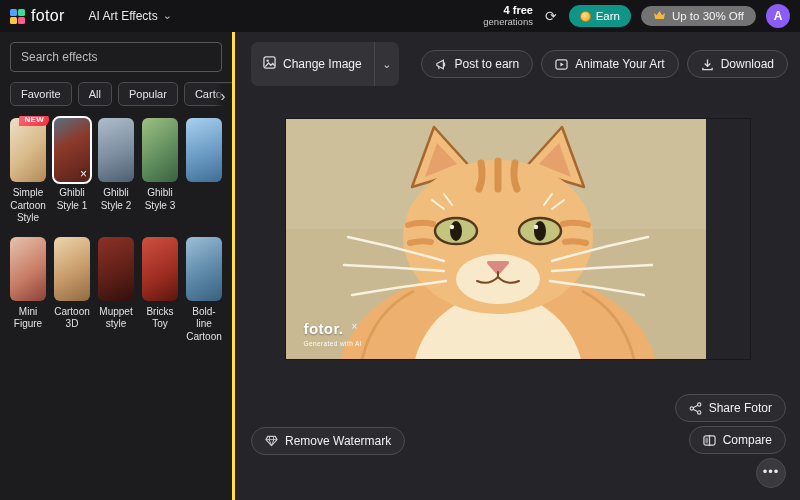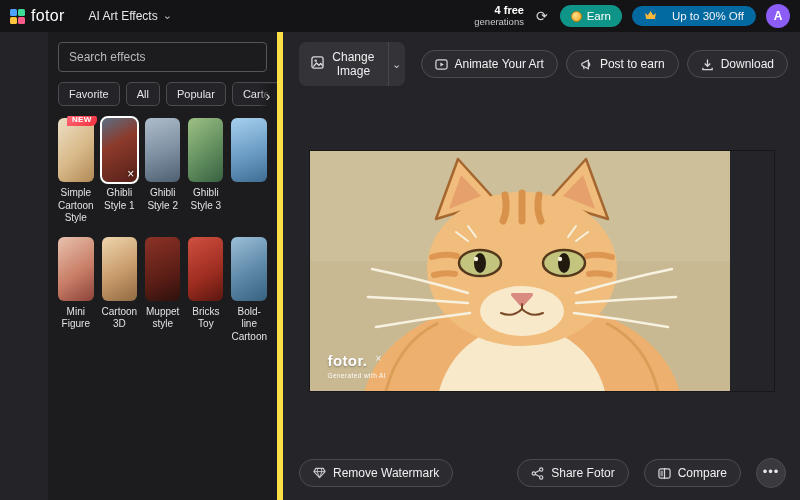--- a/index.html
+++ b/index.html
@@ -16,28 +16,28 @@
   .logo-text { color:#fff; font-size:16px; font-weight:normal; letter-spacing:0.3px; }
   .nav-dd { display:flex; align-items:center; gap:5px; color:#e8e8ea; font-size:12px; margin-left:14px; cursor:pointer; }
   .chev { font-size:11px; color:#bbb; line-height:1; transform:translateY(-1px); }
   .topbar-spacer { flex:1; }
   .gen-count { text-align:right; line-height:1.15; }
   .gen-count .l1 { color:#fff; font-size:11px; font-weight:bold; }
   .gen-count .l2 { color:#c8c8cc; font-size:9.5px; }
   .refresh-btn { background:none; border:none; color:#d8d8dc; font-size:14px; cursor:pointer; padding:0 2px; }
   .earn-btn { display:flex; align-items:center; gap:5px; height:22px; padding:0 11px; border:none; border-radius:12px; background:#0f9488; color:#fff; font-size:11.5px; cursor:pointer; }
   .coin { width:11px; height:11px; border-radius:50%; background:radial-gradient(circle at 35% 35%, #ffe08a, #f0a41f); border:1px solid #c87f10; }
-  .promo-btn { display:flex; align-items:center; gap:15px; height:20px; padding:0 12px; border:none; border-radius:13px; background:#0369a1; color:#f2f2f4; font-size:11.5px; cursor:pointer; }
+  .promo-btn { display:flex; align-items:center; gap:6px; height:20px; padding:0 12px; border:none; border-radius:13px; background:#737373; color:#f2f2f4; font-size:11.5px; cursor:pointer; }
   .avatar { width:24px; height:24px; border-radius:50%; background:#8b5cf6; color:#fff; font-size:12px; font-weight:bold; display:flex; align-items:center; justify-content:center; cursor:pointer; }
 
   
   .body { flex:1; display:flex; min-height:0; }
 
   
-  .sidebar { width:235px; flex:none; background:#1c1c1f; display:flex; flex-direction:column; overflow:hidden; border-right:6px solid #fde047;margin-left:48px; }
+  .sidebar { width:235px; flex:none; background:#1c1c1f; display:flex; flex-direction:column; overflow:hidden; border-right:3px solid #fde047; }
   .search-wrap { margin:10px 10px 8px 10px; }
   .search-input { width:100%; height:30px; background:transparent; border:1px solid #55555a; border-radius:4px; color:#eee; font-size:12px; padding:0 10px; outline:none; font-family:"Liberation Sans", sans-serif; }
   .search-input::placeholder { color:#b9b9be; }
   .chips { position:relative; display:flex; gap:6px; padding:2px 10px 10px 10px; overflow:hidden; white-space:nowrap; align-items:center; }
   .chip { flex:none; height:24px; padding:2px 10px; background:#242428; border:1px solid #4a4a4f; border-radius:5px; color:#e4e4e8; font-size:11px; cursor:pointer; display:flex; align-items:center; }
   .chips-arrow { position:absolute; right:0; top:4px; width:18px; height:22px; display:flex; align-items:center; justify-content:center; color:#ddd; font-size:15px; background:linear-gradient(to right, rgba(28,28,31,0), #1c1c1f 55%); cursor:pointer; }
   .effects-grid { display:grid; grid-template-columns:repeat(5,1fr); column-gap:8px; row-gap:12px; padding:2px 10px 10px 10px; overflow:hidden; }
   .effect { cursor:pointer; }
   .thumb { position:relative; width:100%; height:64px; border-radius:6px; overflow:visible; }
   .thumb.sel { outline:2px solid #fff; outline-offset:0; }
@@ -70,21 +70,21 @@
   .stage { flex:1; display:flex; align-items:center; justify-content:center; min-height:0; }
   .artwork { position:relative; width:464px; height:240px; box-shadow:0 0 0 1px rgba(0,0,0,.35); }
   .artwork svg { display:block; }
   .watermark { position:absolute; left:18px; bottom:12px; color:#fff; line-height:1.1; }
   .wm-row { display:flex; align-items:flex-start; gap:8px; }
   .wm-brand { font-size:15px; font-weight:bold; letter-spacing:0.4px; text-shadow:0 1px 2px rgba(0,0,0,.35); }
   .wm-close { font-size:10px; color:#f2f2f2; cursor:pointer; line-height:1; margin-top:1px; }
   .wm-sub { font-size:6.5px; letter-spacing:0.4px; opacity:0.95; margin-top:2px; }
 
   .canvas-footer { flex:none; display:flex; align-items:center; justify-content:space-between; padding:8px 14px 12px 16px; }
-  .footer-right { display:flex; align-items:center; gap:15px; }
+  .footer-right { display:flex; align-items:flex-end; gap:4px;flex-direction:column; }
   .more-btn { width:30px; height:30px; border-radius:50%; background:#39393e; border:1px solid #4c4c52; color:#e8e8ea; font-size:13px; letter-spacing:1px; cursor:pointer; display:flex; align-items:center; justify-content:center; padding-bottom:4px; }
 </style>
 </head>
 <body>
 
 <div class="app">
 
   <header class="topbar">
     <div class="logo">
       <span class="logo-mark">
@@ -207,32 +207,32 @@
                   <path d="M2.5 11.5 L6 7.5 L8.5 10 L10.5 8 L12.5 10.5" fill="none" stroke="#d8d8dc" stroke-width="1.4"></path>
                 </svg>
             </span>
             <span>Change Image</span>
           </button>
           <button class="split-dd">⌄</button>
         </div>
         <div class="toolbar-spacer"></div>
         <button class="pill-btn">
           <svg width="13" height="13" viewBox="0 0 14 14">
-              <rect x="1" y="2" width="12" height="10" rx="2" fill="none" stroke="#d8d8dc" stroke-width="1.3"></rect>
-              <path d="M5.8 4.8 L9.4 7 L5.8 9.2 Z" fill="#d8d8dc"></path>
-            </svg>
-          <span>Animate Your Art</span>
-        </button>
-        <button class="pill-btn">
-          <svg width="13" height="13" viewBox="0 0 14 14">
               <path d="M2 6 L9 2.5 V11.5 L2 8 Z" fill="none" stroke="#d8d8dc" stroke-width="1.3"></path>
               <path d="M9 4.5 Q12 7 9 9.5" fill="none" stroke="#d8d8dc" stroke-width="1.3"></path>
               <path d="M3.5 8.5 L4.5 12" stroke="#d8d8dc" stroke-width="1.3"></path>
             </svg>
           <span>Post to earn</span>
+        </button>
+        <button class="pill-btn">
+          <svg width="13" height="13" viewBox="0 0 14 14">
+              <rect x="1" y="2" width="12" height="10" rx="2" fill="none" stroke="#d8d8dc" stroke-width="1.3"></rect>
+              <path d="M5.8 4.8 L9.4 7 L5.8 9.2 Z" fill="#d8d8dc"></path>
+            </svg>
+          <span>Animate Your Art</span>
         </button>
         <button class="pill-btn">
           <svg width="13" height="13" viewBox="0 0 14 14">
               <path d="M7 1.5 V8.5 M4 6 L7 9 L10 6" fill="none" stroke="#d8d8dc" stroke-width="1.4"></path>
               <path d="M2 10.5 V12.5 H12 V10.5" fill="none" stroke="#d8d8dc" stroke-width="1.4"></path>
             </svg>
           <span>Download</span>
         </button>
       </div>
 

